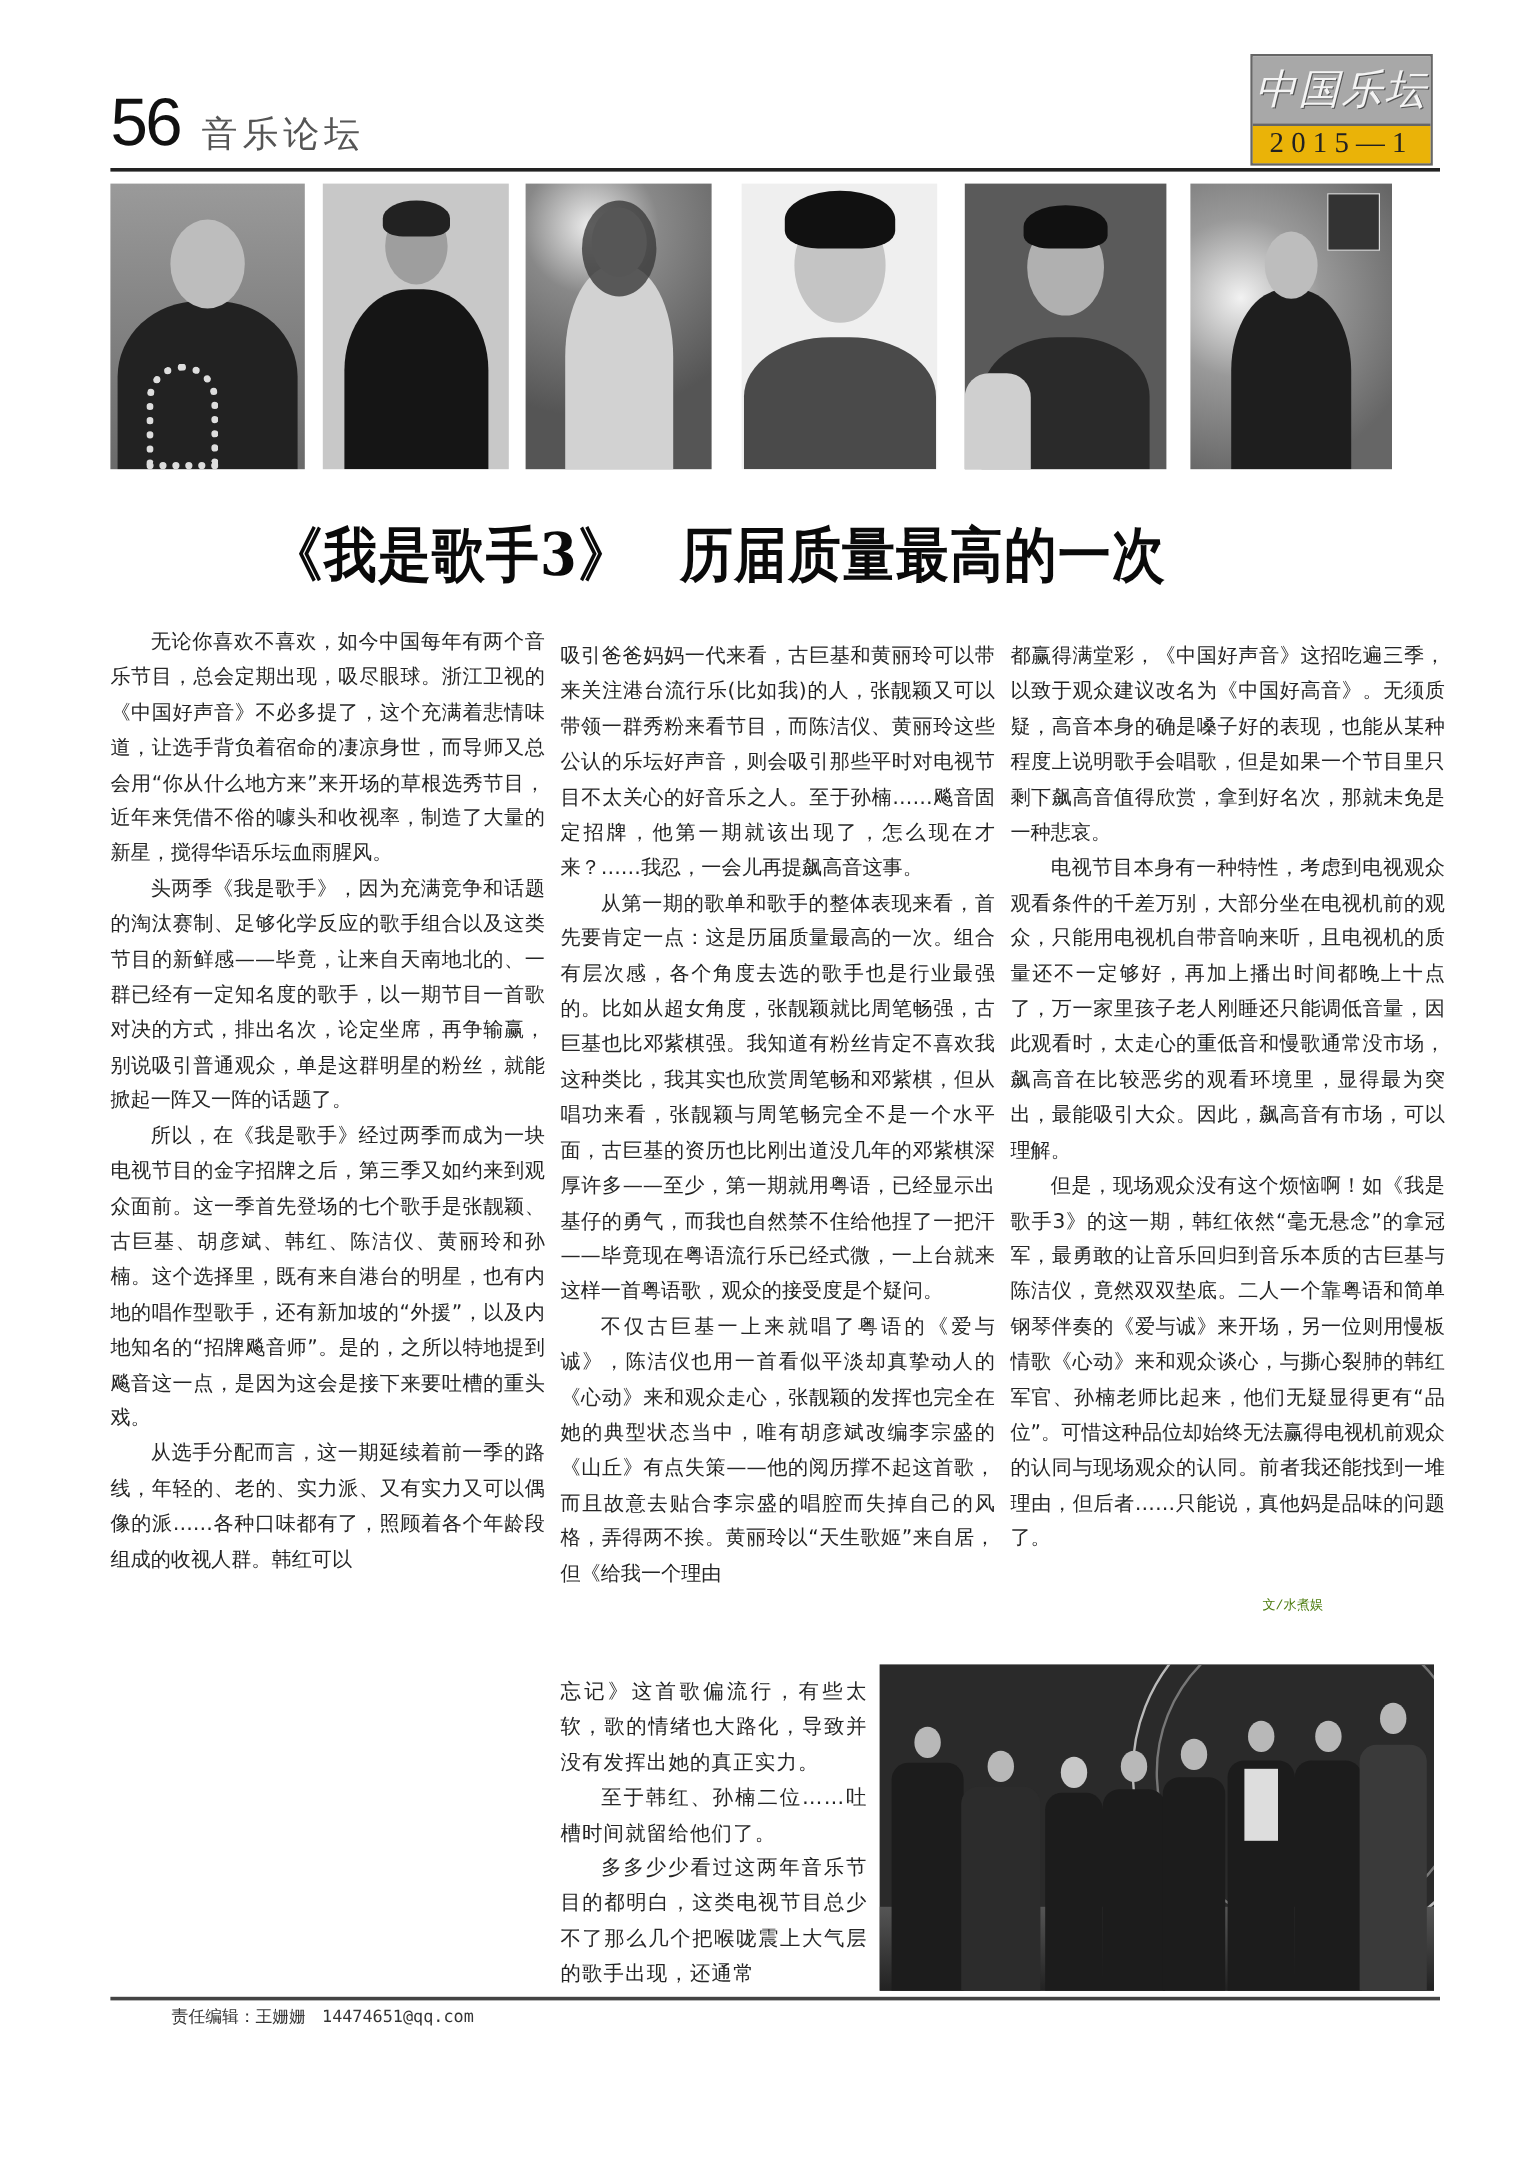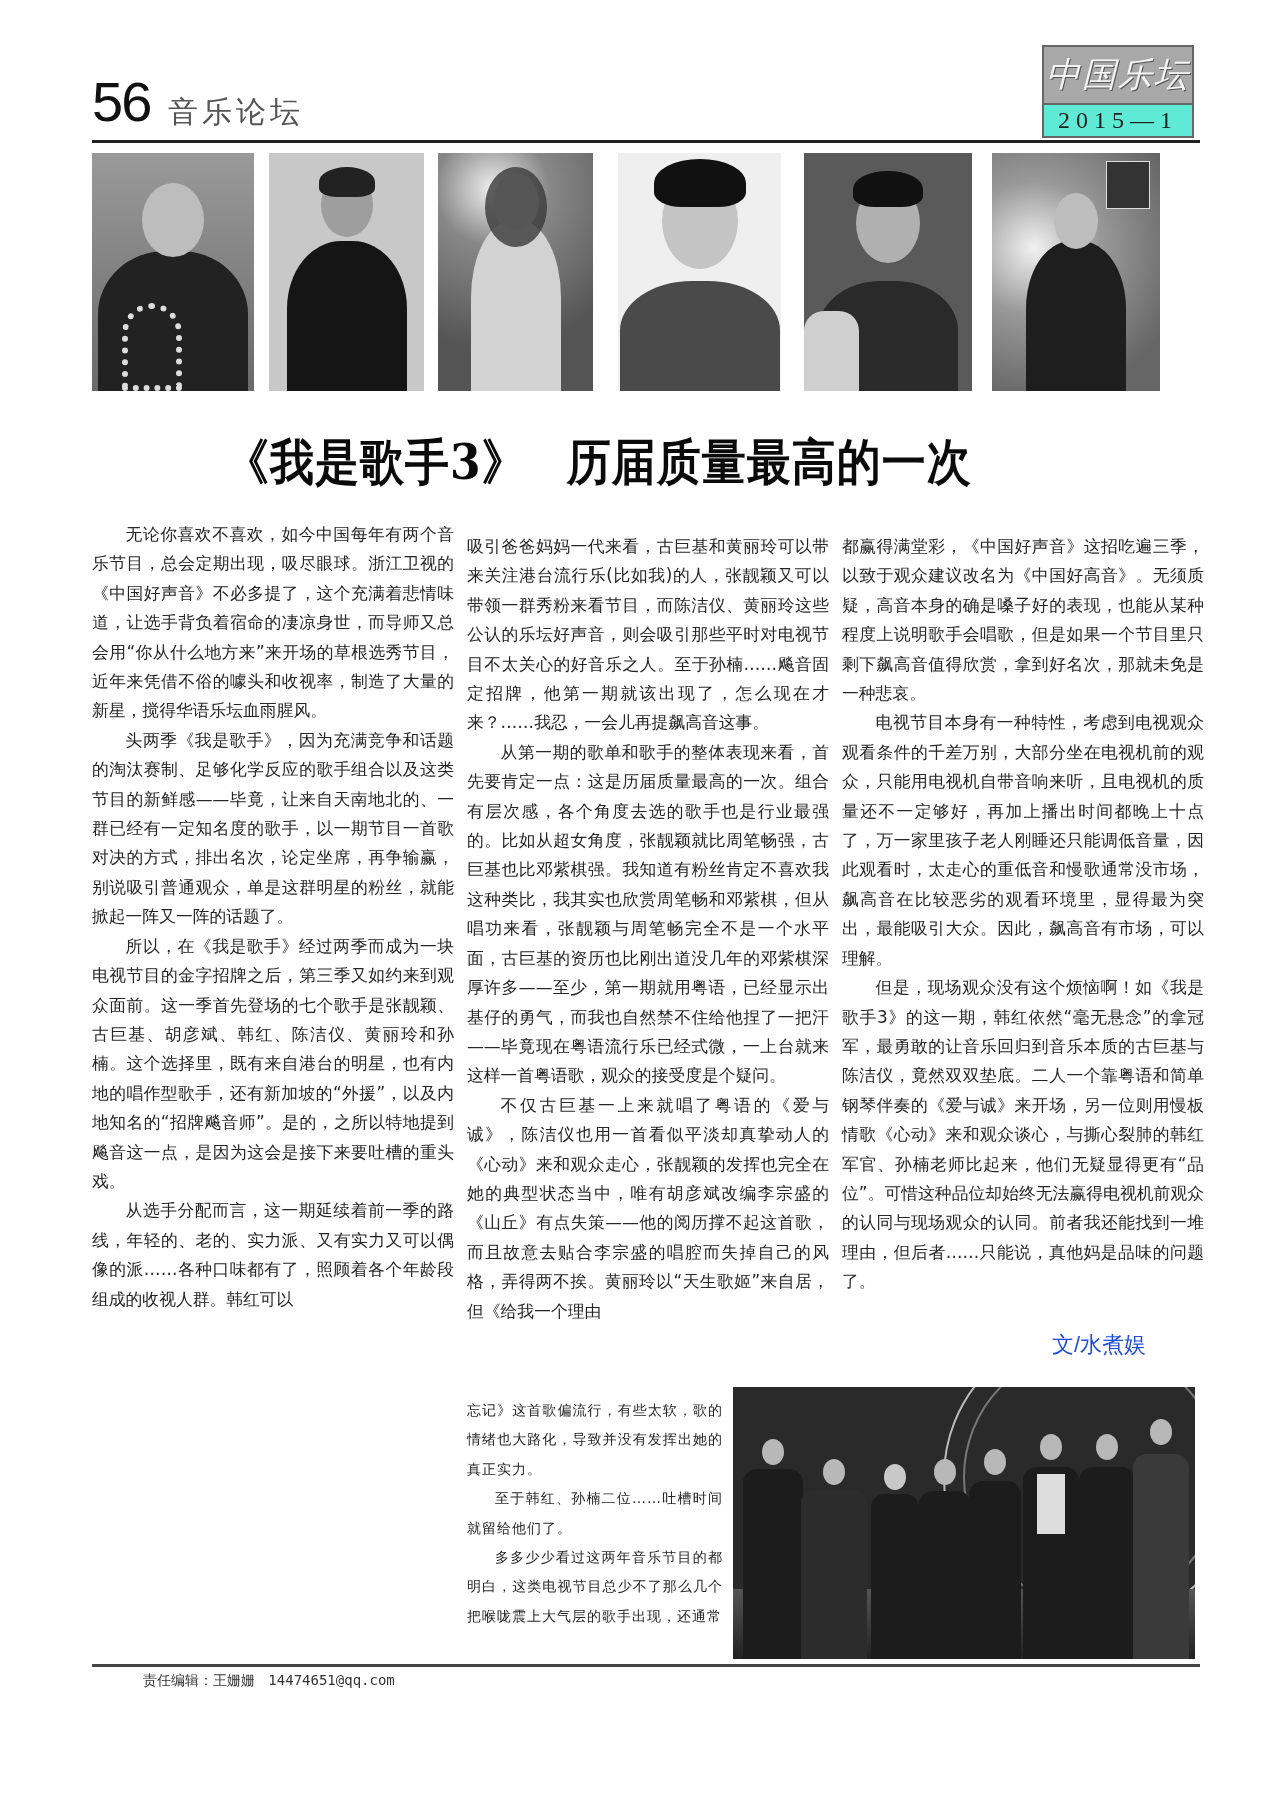--- a/index.html
+++ b/index.html
@@ -4,42 +4,42 @@
 <style>
   * { box-sizing: border-box; margin: 0; padding: 0; }
   html, body { width: 1280px; height: 1799px; background: #ffffff; overflow: hidden; }
   body { position: relative; font-family: "DejaVu Sans", sans-serif; color: #1e1e1e; }
 
   .header { position: absolute; left: 92px; top: 40px; width: 1108px; height: 108px; }
   .page-num { position: absolute; left: 0; top: 34px; font-family: "Liberation Sans", sans-serif; font-size: 56px; line-height: 56px; color: #111; letter-spacing: -2px; }
   .section-name { position: absolute; left: 76px; top: 52px; font-family: "DejaVu Serif", serif; font-size: 30px; color: #555; letter-spacing: 4px; }
   .masthead { position: absolute; left: 950px; top: 5px; width: 152px; height: 93px; border: 2px solid #666; }
   .masthead-top { height: 58px; background: #a8a8a8; border-bottom: 2px solid #666; display:flex; align-items:center; justify-content:center; font-family: "DejaVu Serif", serif; font-size: 34px; color: #f4f4f4; letter-spacing: 2px; text-shadow: 1px 1px 0 #555; font-style: italic; }
-  .masthead-bottom { height: 31px; display:flex; align-items:center; justify-content:center; font-family: "Liberation Serif", serif; font-size: 24px; letter-spacing: 6px; color: #222; background:#5eead4; }
+  .masthead-bottom { height: 31px; display:flex; align-items:center; justify-content:center; font-family: "Liberation Serif", serif; font-size: 24px; letter-spacing: 6px; color: #222; background:#eab308; }
   .header-rule { position: absolute; left: 0; top: 100px; width: 1108px; height: 3px; background: #222; }
 
   .photos { position: absolute; top: 153px; left: 92px; width: 1110px; height: 238px; }
   .photo { position: absolute; top: 0; height: 238px; overflow: hidden; background: #777; }
   .photo .head { position: absolute; left: 50%; transform: translateX(-50%); border-radius: 50%; }
   .photo .body { position: absolute; left: 50%; transform: translateX(-50%); bottom: 0; border-radius: 45% 45% 0 0; }
 
   .headline { position: absolute; left: 225px; top: 430px; width: 860px; text-align: left; font-family: "DejaVu Serif", serif; font-weight: bold; font-size: 44px; letter-spacing: 1px; color: #0a0a0a; white-space: nowrap; transform: scaleY(1.12); transform-origin: top left; }
   .headline .gap { display: inline-block; width: 40px; }
 
   .col { position: absolute; top: 520px; width: 362px; font-size: 16.8px; line-height: 29.4px; color: #252525; text-align: justify; }
   .col p { text-indent: 2em; }
   .col p.cont { text-indent: 0; margin-top: 12px; }
   .col1 { left: 92px; }
   .col2 { left: 467px; }
   .col3 { left: 842px; }
-  .col2-narrow { position: absolute; left: 467px; top: 1396px; width: 256px; font-size: 14px; line-height: 29.4px; color: #252525; text-align: justify; letter-spacing: 1px; }
+  .col2-narrow { position: absolute; left: 467px; top: 1396px; width: 256px; font-size: 17px; line-height: 29.4px; color: #252525; text-align: justify; letter-spacing: 1px; }
   .col2-narrow p { text-indent: 2em; }
   .col2-narrow p.cont { text-indent: 0; }
 
-  .byline { position: absolute; left: 1052px; top: 1330px; font-size: 22px; color: #1d4ed8; font-family: Liberation Sans, sans-serif; }
+  .byline { position: absolute; left: 1052px; top: 1330px; font-size: 11px; color: #4d7c0f; font-family: Liberation Mono, monospace; }
 
   .group-photo { position: absolute; left: 733px; top: 1387px; width: 462px; height: 272px; background: #2a2a2a; overflow: hidden; }
   .gp-ring { position: absolute; border-radius: 50%; border: 2px solid #bbb; }
   .gp-person { position: absolute; bottom: 0; }
   .gp-person .h { position: absolute; left: 50%; transform: translateX(-50%); width: 22px; height: 26px; border-radius: 50%; background: #b8b8b8; }
   .gp-person .b { position: absolute; left: 0; right: 0; bottom: 0; border-radius: 14px 14px 0 0; background: #1c1c1c; }
 
   .footer-rule { position: absolute; left: 92px; top: 1664px; width: 1108px; height: 3px; background: #444; }
   .footer { position: absolute; left: 143px; top: 1672px; font-size: 14px; color: #333; font-family: "DejaVu Serif", serif; white-space: pre; }
   .footer .mono { font-family: "DejaVu Sans Mono", monospace; font-size: 14px; }

